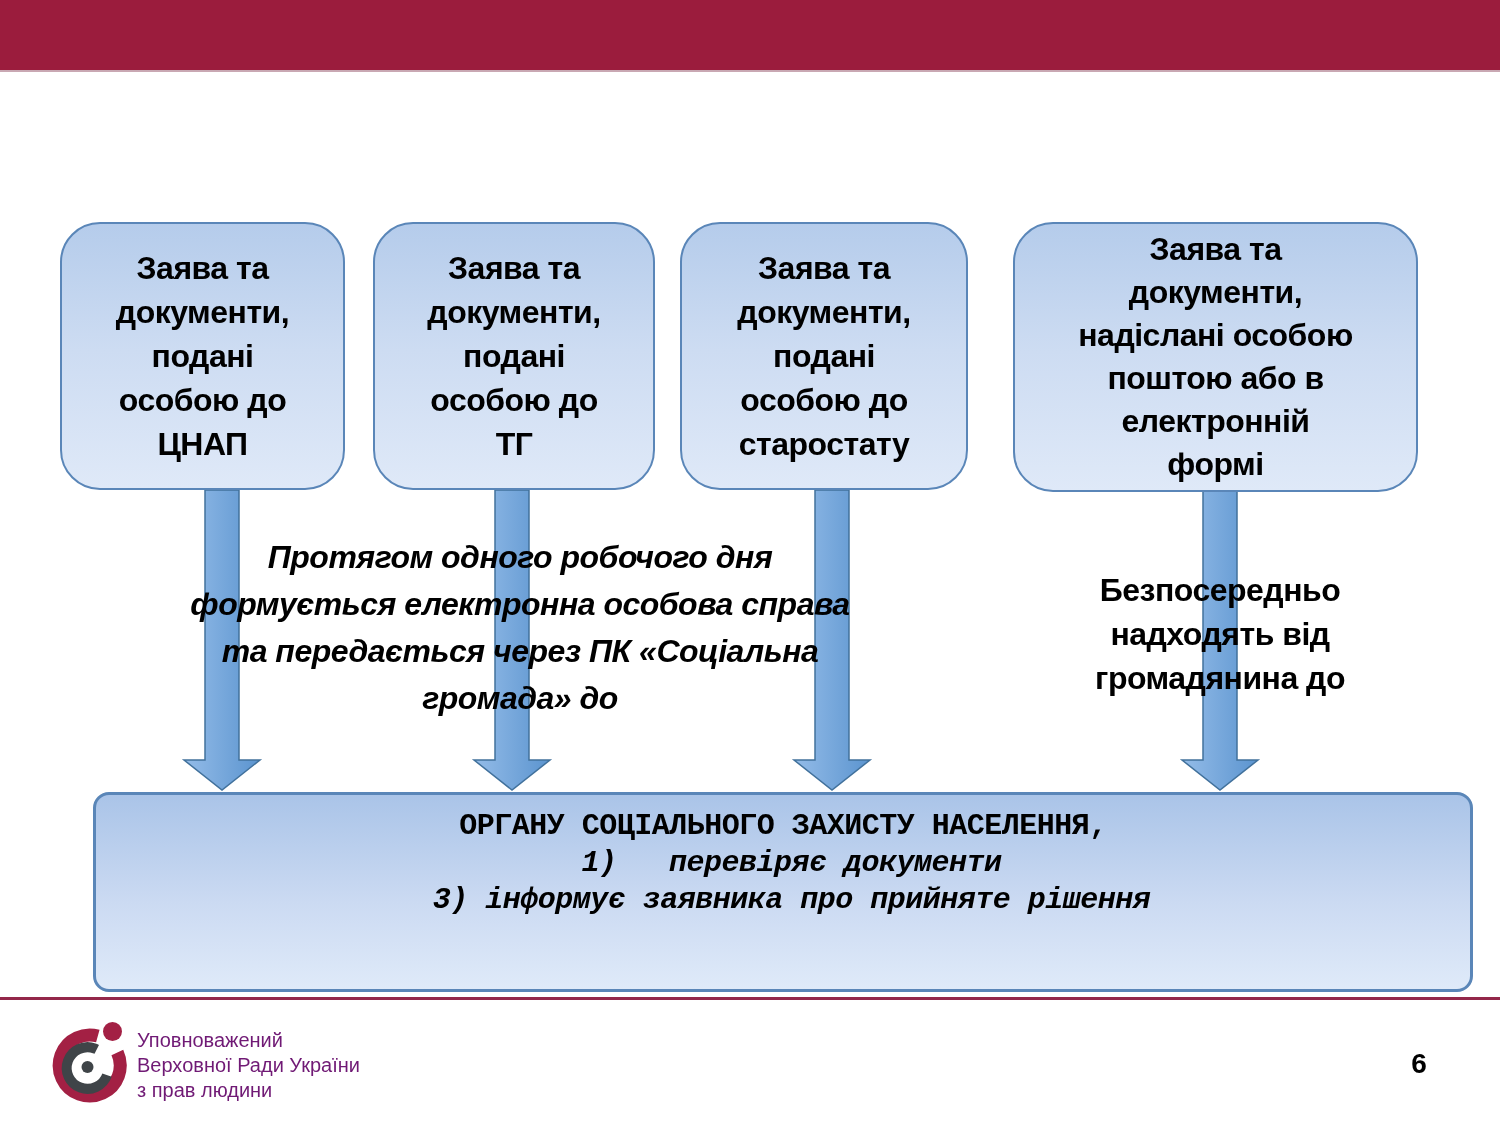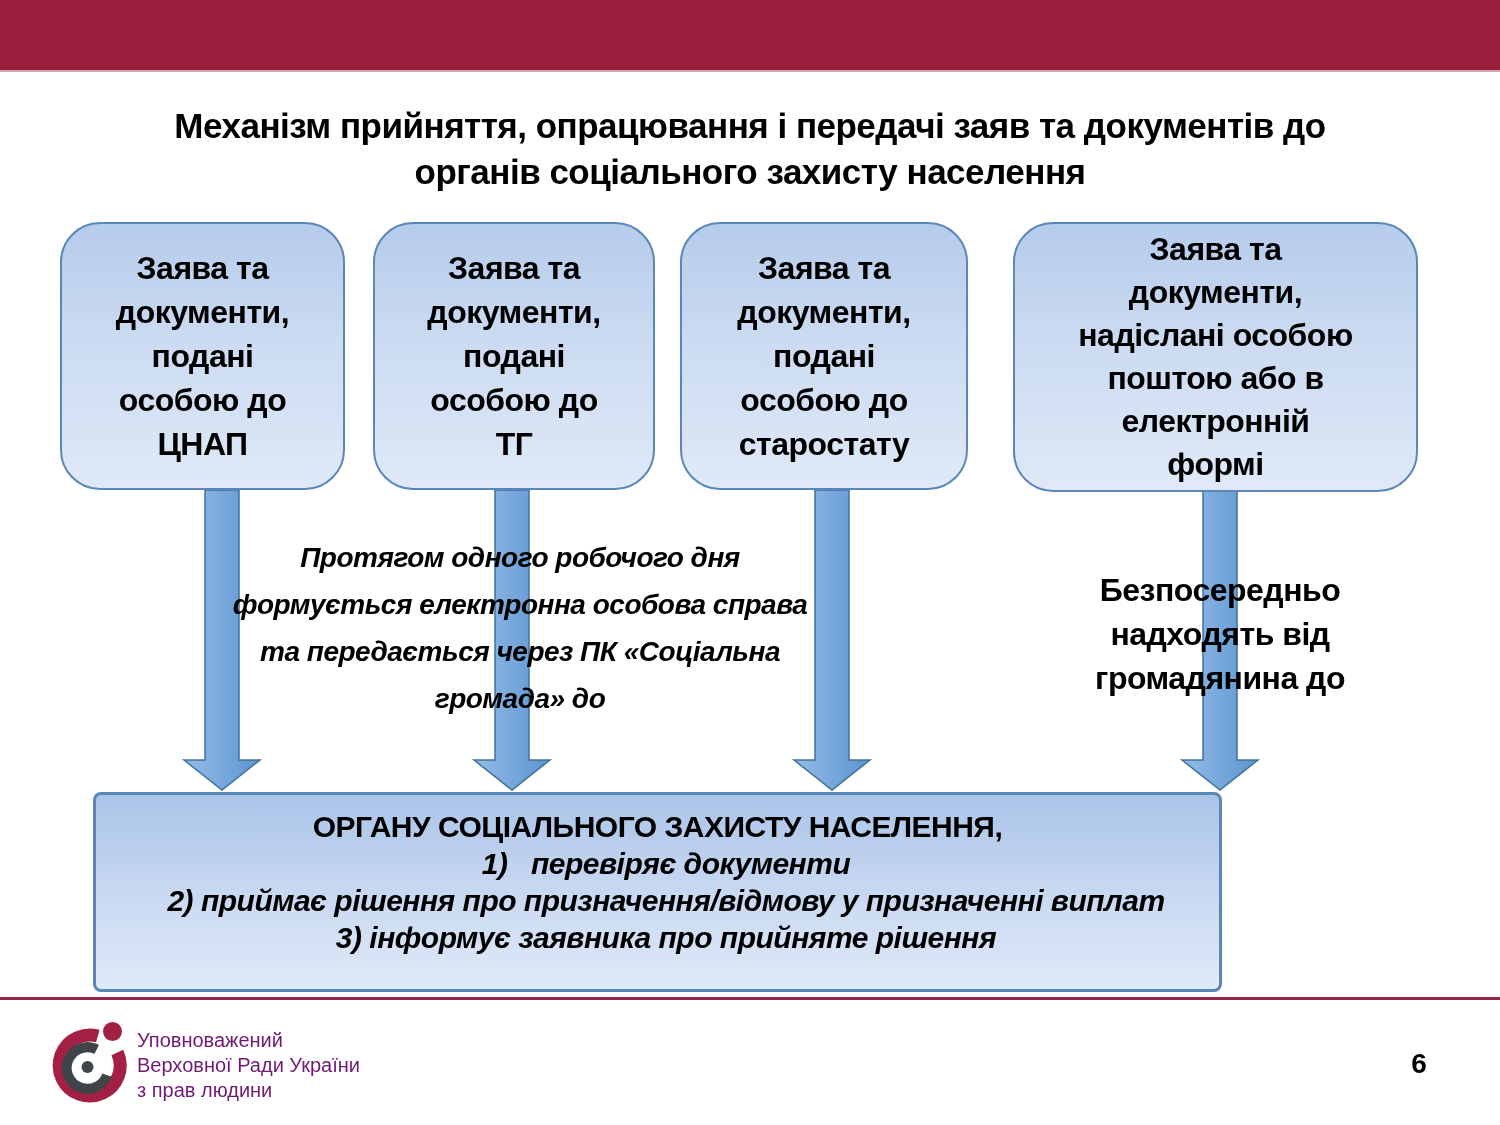--- a/index.html
+++ b/index.html
@@ -21,34 +21,34 @@
     background:linear-gradient(180deg,#b5cceb 0%, #cddcf2 48%, #dfe9f8 100%);
     border:2px solid #5a86b8; border-radius:40px;
     display:flex; align-items:center; justify-content:center;
     text-align:center; font-weight:bold; font-size:32px; line-height:44px;
     white-space:pre-line; letter-spacing:-0.5px;
   }
   .flow-box.wide { line-height:43px; }
   .arrows { position:absolute; left:0; top:486px; width:1500px; height:308px; }
   .mid-note {
     position:absolute; left:95px; top:534px; width:850px;
-    text-align:center; font-size:28px; font-weight:bold; font-style:italic;
+    text-align:center; font-size:32px; font-weight:bold; font-style:italic;
     line-height:47px; white-space:pre-line; letter-spacing:-0.5px;
   }
   .right-note {
     position:absolute; left:1030px; top:556px; width:380px;
     text-align:center; font-size:32px; font-weight:bold;
     line-height:44px; white-space:pre-line; letter-spacing:-0.5px;margin-top:12px;
   }
   .bottom-box {
-    position:absolute; left:93px; top:792px; width:1129px; height:200px;
+    position:absolute; left:93px; top:792px; width:1380px; height:200px;
     box-sizing:border-box; padding-top:13px;
     background:linear-gradient(180deg,#aac4e8 0%, #cbdaf2 55%, #dfeaf9 100%);
-    border:3px solid #5a86b8; border-radius:8px;
-    text-align:center; font-weight:bold; font-size:30px; letter-spacing:-0.5px;
+    border:3px solid #5a86b8; border-radius:16px;
+    text-align:center; font-weight:bold; font-size:30px; letter-spacing:-0.5px;font-family:Liberation Mono, monospace;
   }
   .bb-line { line-height:37px; }
   .bb-item { line-height:37px; font-style:italic;padding-left:17px; }
   .red-line { position:absolute; left:0; top:997px; width:100%; height:3px; background:#93274A; }
   .logo { position:absolute; left:50px; top:1018px; width:80px; height:90px; }
   .logo-text {
     position:absolute; left:137px; top:1028px;
     font-size:20px; line-height:25px; color:#701a75; white-space:pre-line;
   }
   .page-number {
@@ -56,22 +56,20 @@
     font-size:28px; font-weight:bold; text-align:center;
   }
 </style>
 </head>
 <body>
 
 <div class="slide">
 
   <div class="banner"></div>
 
-  <div class="title">Механізм прийняття, опрацювання і передачі заяв та документів до
-органів соціального захисту населення</div>
 
   <svg class="arrows" viewBox="0 0 1500 308">
     <defs>
       <linearGradient id="arrowGrad" x1="0" y1="0" x2="1" y2="0">
         <stop offset="0" stop-color="#94bce8"></stop>
         <stop offset="1" stop-color="#5b94cf"></stop>
       </linearGradient>
     </defs>
     <polygon fill="url(#arrowGrad)" stroke="#41719C" stroke-width="1.5" points="205,4 239,4 239,274 260,274 222,304 184,274 205,274"></polygon>
     <polygon fill="url(#arrowGrad)" stroke="#41719C" stroke-width="1.5" points="495,4 529,4 529,274 550,274 512,304 474,274 495,274"></polygon>
@@ -113,21 +111,20 @@
 формується електронна особова справа
 та передається через ПК «Соціальна
 громада» до</div>
   <div class="right-note">Безпосередньо
 надходять від
 громадянина до</div>
 
   <div class="bottom-box">
     <div class="bb-line">ОРГАНУ СОЦІАЛЬНОГО ЗАХИСТУ НАСЕЛЕННЯ,</div>
     <div class="bb-item">1) &nbsp;&nbsp;перевіряє документи</div>
-    <div class="bb-item">2) приймає рішення про призначення/відмову у призначенні виплат</div>
     <div class="bb-item">3) інформує заявника про прийняте рішення</div>
   </div>
 
   <div class="red-line"></div>
 
   <svg class="logo" viewBox="0 0 80 90">
     <circle cx="39.7" cy="47.5" r="30.5" fill="none" stroke="#A32044" stroke-width="13" stroke-dasharray="165 26.6" transform="rotate(-25 39.7 47.5)"></circle>
     <circle cx="62.5" cy="13.5" r="9.5" fill="#A32044"></circle>
     <circle cx="37.5" cy="50" r="20.8" fill="none" stroke="#3F4448" stroke-width="10" stroke-dasharray="99.8 30.9" transform="rotate(20 37.5 50)"></circle>
     <circle cx="37.5" cy="49" r="6" fill="#3F4448"></circle>

